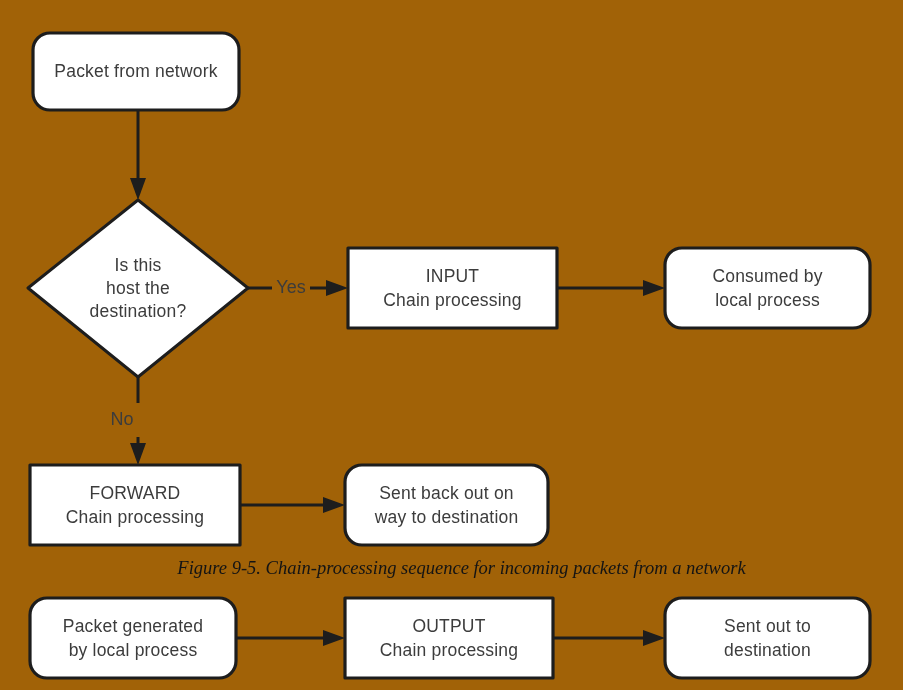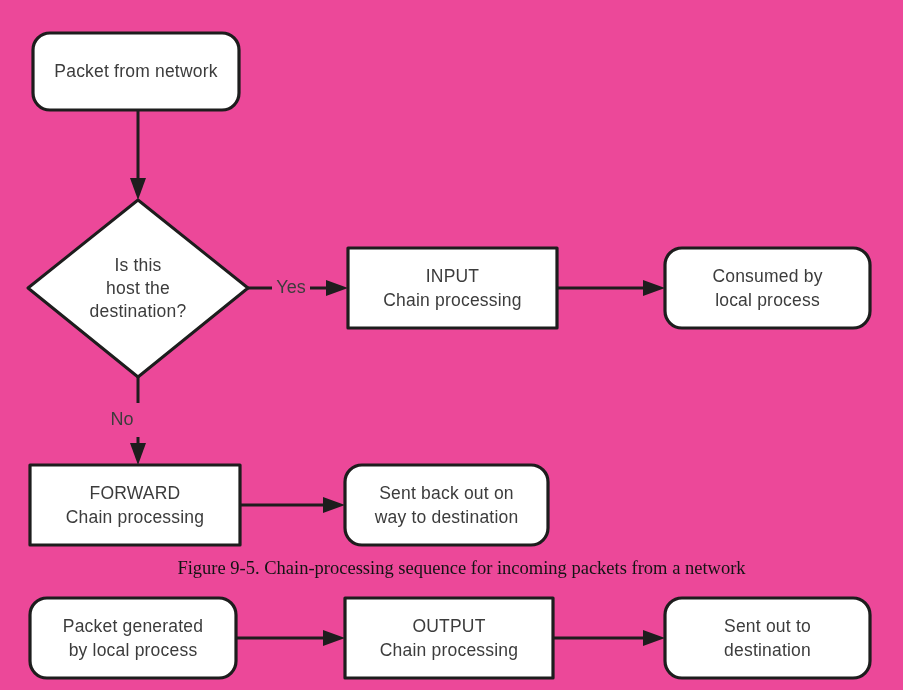--- a/index.html
+++ b/index.html
@@ -11,21 +11,21 @@
   body {
     width: 903px;
     height: 690px;
     overflow: hidden;
     font-family: "Liberation Sans", sans-serif;
   }
   #figure-root {
     position: relative;
     width: 903px;
     height: 690px;
-    background: #ec4899;
+    background: #a16207;
   }
   svg.diagram {
     position: absolute;
     top: 0;
     left: 0;
     width: 903px;
     height: 690px;
     display: block;
   }
   .node-shape {
@@ -62,20 +62,21 @@
     text-anchor: middle;
     dominant-baseline: middle;
   }
   .figure-caption {
     position: absolute;
     left: 0;
     right: 0;
     top: 558px;
     text-align: center;
     font-family: "Liberation Serif", serif;
+    font-style: italic;
     font-size: 18.5px;
     color: #141414;
     white-space: nowrap;
     padding-left: 20px;
   }
 </style>
 </head>
 <body>
 
 <div id="figure-root">

